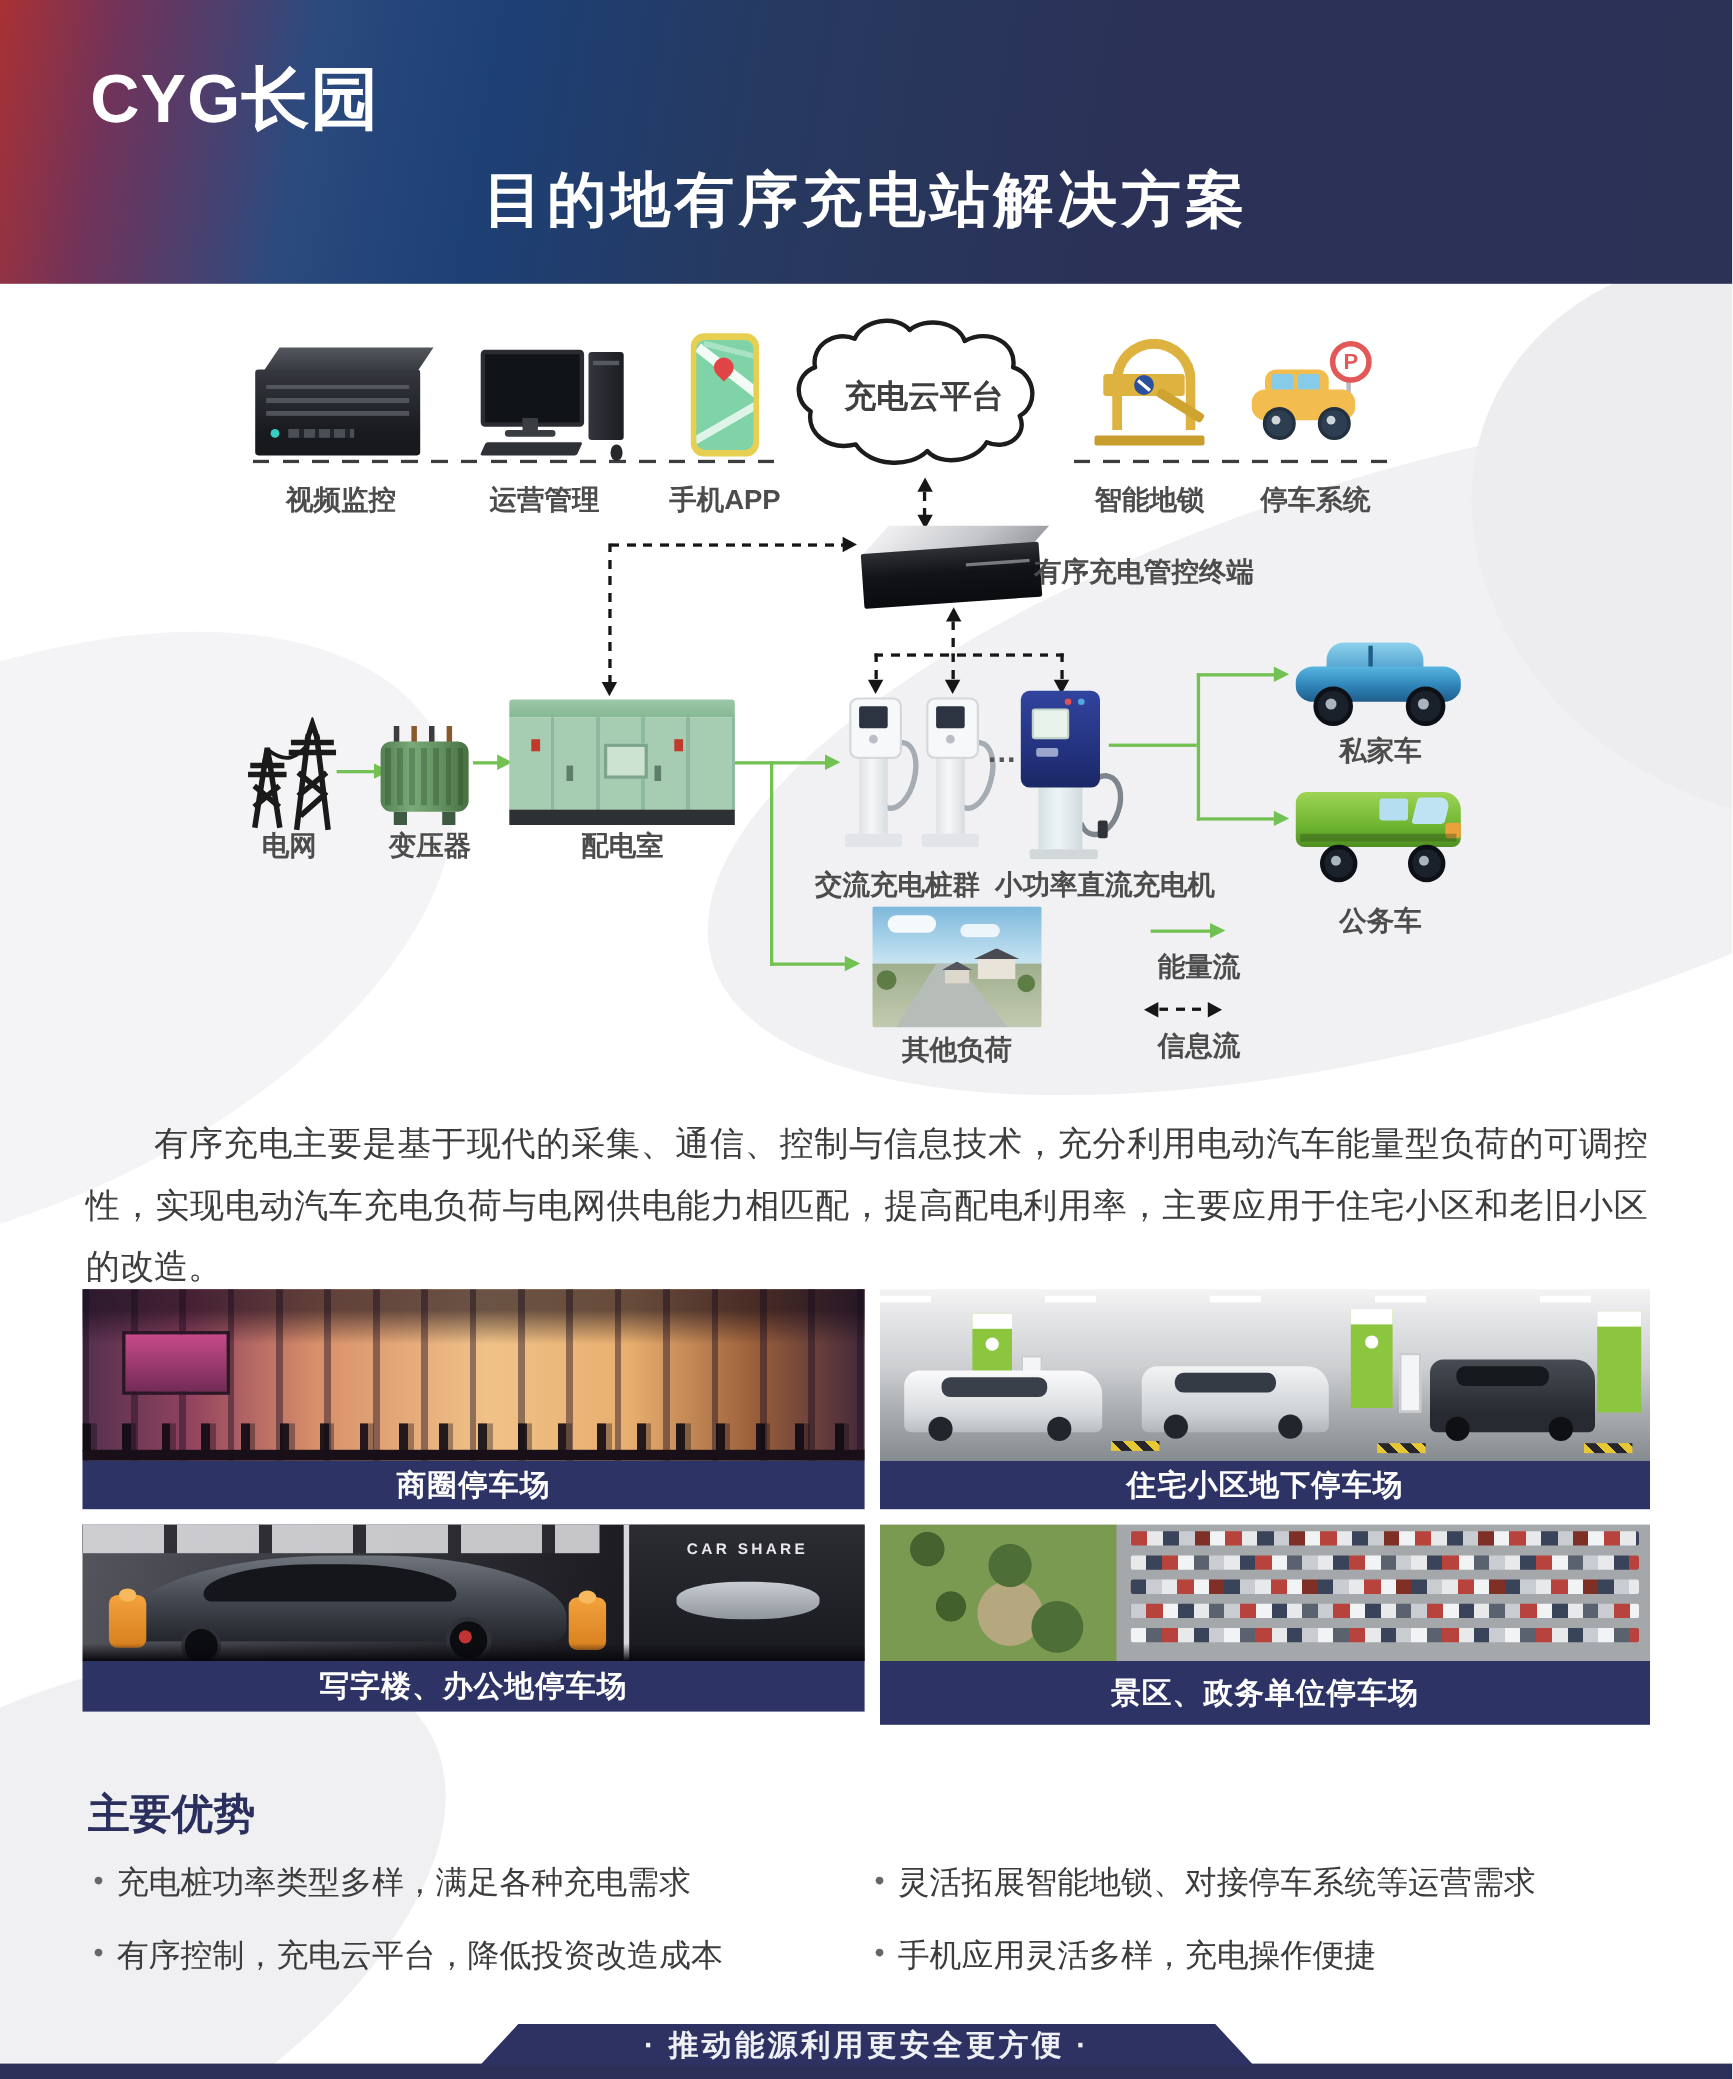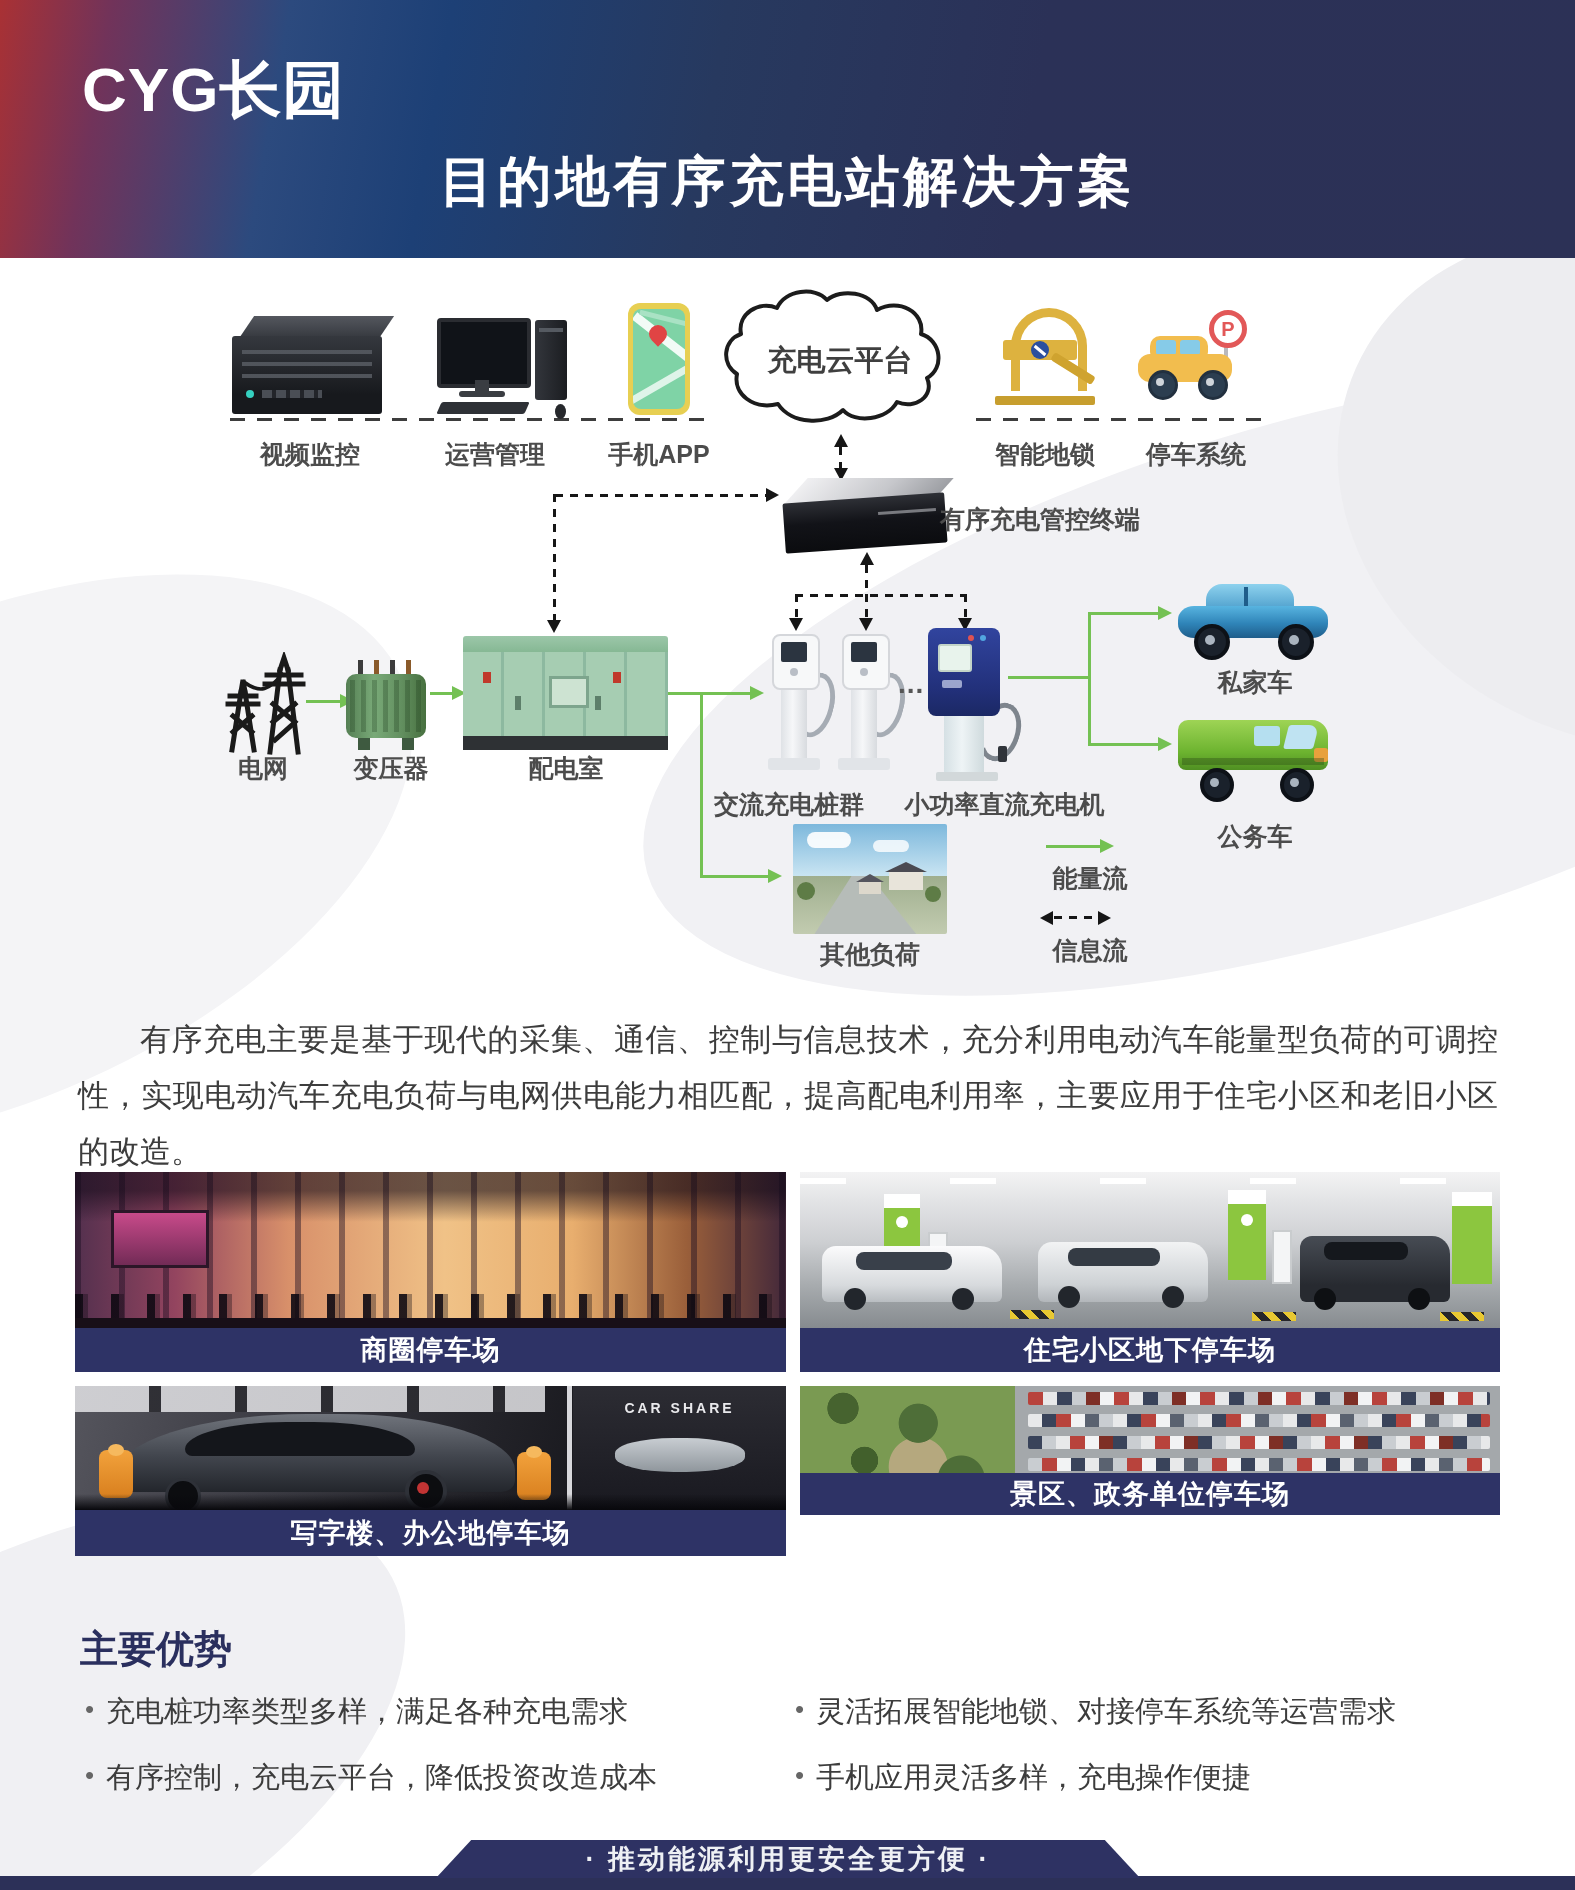--- a/index.html
+++ b/index.html
@@ -229,21 +229,21 @@
     <div class="abs" style="left:16px;top:86px;width:40px;height:58px;background:linear-gradient(90deg,#d5e0e4,#eef4f6 45%,#cfdadd);"></div>
     <div class="abs" style="left:0;top:0;width:72px;height:88px;border-radius:8px;background:linear-gradient(180deg,#31449e,#22307a 70%,#1b2864);"></div>
     <div class="abs" style="left:40px;top:7px;width:6px;height:6px;border-radius:50%;background:#e05252;"></div>
     <div class="abs" style="left:52px;top:7px;width:6px;height:6px;border-radius:50%;background:#52a6e0;"></div>
     <div class="abs" style="left:10px;top:16px;width:30px;height:24px;border-radius:3px;background:#e8f3ec;border:2px solid #c3d4c8;"></div>
     <div class="abs" style="left:14px;top:52px;width:20px;height:8px;border-radius:2px;background:#cfd6f0;opacity:.7;"></div>
     <div class="abs" style="left:70px;top:118px;width:9px;height:16px;border-radius:2px;background:#30343a;"></div>
     <div class="abs" style="left:8px;top:144px;width:62px;height:9px;border-radius:2px;background:#d2d8da;"></div>
   </div>
 
-  <div class="abs lbl" style="left:699px;top:788px;width:180px;">交流充电桩群</div>
+  <div class="abs lbl" style="left:726px;top:788px;width:180px;">交流充电桩群</div>
   <div class="abs lbl" style="left:892px;top:788px;width:225px;">小功率直流充电机</div>
 
   <div class="abs gl" style="left:1008px;top:676px;width:80px;height:3px;"></div>
   <div class="abs gl" style="left:1088px;top:612px;width:3px;height:134px;"></div>
   <div class="abs gl" style="left:1088px;top:612px;width:72px;height:3px;"></div>
   <div class="abs gtri-r" style="left:1158px;top:606px;"></div>
   <div class="abs gl" style="left:1088px;top:743px;width:72px;height:3px;"></div>
   <div class="abs gtri-r" style="left:1158px;top:737px;"></div>
 
   <div class="abs icon" style="left:1178px;top:584px;width:150px;height:72px;">
@@ -365,21 +365,21 @@
            radial-gradient(circle 14px at 30% 60%, #42602c 96%, transparent),
            radial-gradient(circle 24px at 75% 75%, #4e6e38 96%, transparent),
            radial-gradient(circle 30px at 55% 65%, #b5a87e 97%, transparent),
            #7a9a52;"></div>
     <div class="abs" style="left:228px;top:6px;width:462px;height:13px;border-radius:2px;background:repeating-linear-gradient(90deg,#b8433c 0 15px,#e8e9ea 15px 29px,#39435a 29px 44px,#c9cdd1 44px 58px,#7e2f26 58px 72px,#f2f3f4 72px 86px);"></div>
     <div class="abs" style="left:228px;top:28px;width:462px;height:13px;border-radius:2px;background:repeating-linear-gradient(90deg,#e8e9ea 0 14px,#39435a 14px 28px,#b8433c 28px 43px,#f2f3f4 43px 57px,#5a6270 57px 71px,#c9cdd1 71px 85px);"></div>
     <div class="abs" style="left:228px;top:50px;width:462px;height:13px;border-radius:2px;background:repeating-linear-gradient(90deg,#39435a 0 14px,#c9cdd1 14px 28px,#e8e9ea 28px 42px,#b8433c 42px 57px,#f2f3f4 57px 71px,#7e2f26 71px 85px);"></div>
     <div class="abs" style="left:228px;top:72px;width:462px;height:13px;border-radius:2px;background:repeating-linear-gradient(90deg,#c9cdd1 0 14px,#b8433c 14px 29px,#f2f3f4 29px 43px,#39435a 43px 57px,#e8e9ea 57px 71px,#5a6270 71px 85px);"></div>
     <div class="abs" style="left:228px;top:94px;width:462px;height:13px;border-radius:2px;background:repeating-linear-gradient(90deg,#f2f3f4 0 14px,#5a6270 14px 28px,#b8433c 28px 43px,#e8e9ea 43px 57px,#39435a 57px 71px,#c9cdd1 71px 85px);"></div>
   </div>
-  <div class="abs cap" style="left:800px;top:1473px;width:700px;height:42px;font-family:Liberation Serif, serif;">景区、政务单位停车场</div>
+  <div class="abs cap" style="left:800px;top:1510px;width:700px;height:58px;font-family:Liberation Serif, serif;">景区、政务单位停车场</div>
 
   <div class="abs adv-title">主要优势</div>
   <div class="abs bullet" style="left:85px;top:1692px;width:660px;">
     <span class="dot">•</span>
     <span>充电桩功率类型多样，满足各种充电需求</span>
   </div>
   <div class="abs bullet" style="left:85px;top:1758px;width:660px;">
     <span class="dot">•</span>
     <span>有序控制，充电云平台，降低投资改造成本</span>
   </div>

